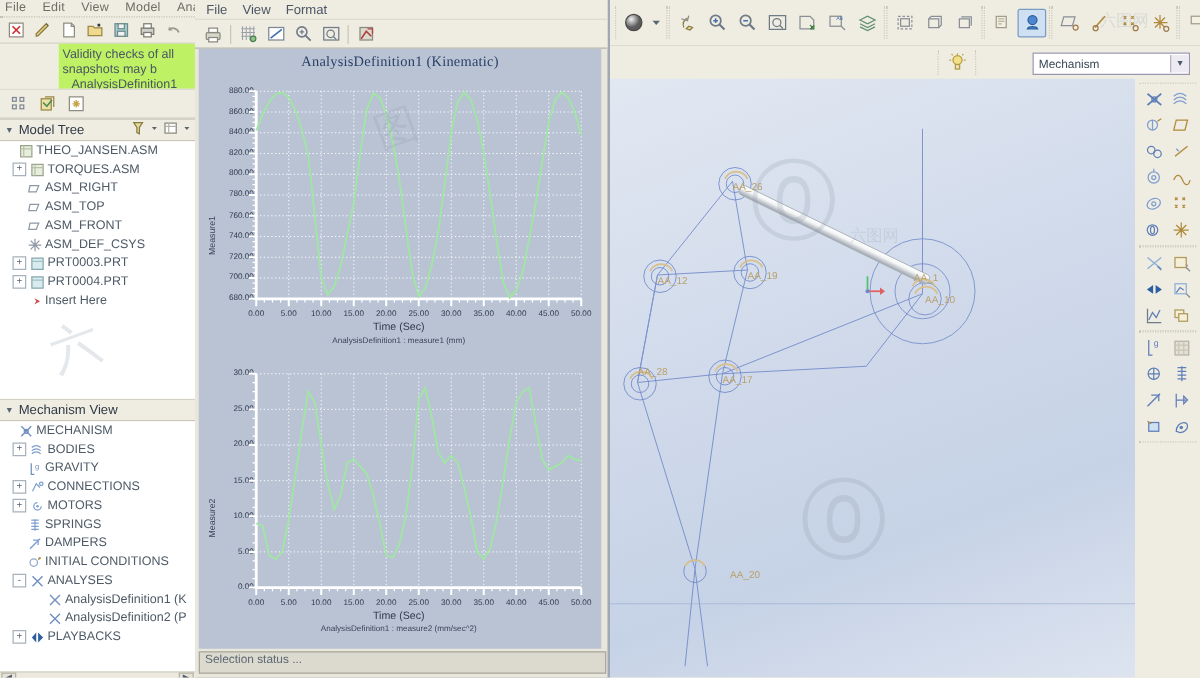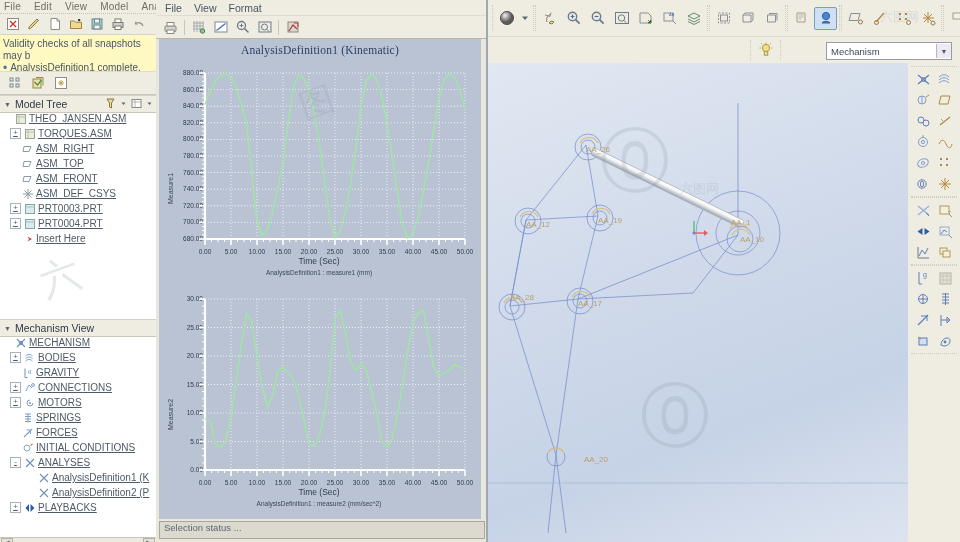--- a/index.html
+++ b/index.html
@@ -35,21 +35,21 @@
   }
   .tbtn {
     width: 17px; height: 17px;
     display: flex; align-items: center; justify-content: center;
     border: 1px solid transparent; border-radius: 2px;
   }
   .tbtn svg { display: block; }
   .msg-area {
     height: 33px; padding: 3px 2px 0 3px;
     font-size: 10px; line-height: 12px; color: #4a5663;
-    background: #fef9c3; overflow: hidden;
+    background: #bef264; overflow: hidden; margin-left: 47px;
   }
   .msg-area .bullet { color: #4a6fa5; font-size: 12px; }
   .mini-tools {
     height: 22px; display: flex; align-items: center; gap: 4px;
     padding-left: 5px;
     border-top: 1px solid #dedbd0;
     border-bottom: 1px solid #c9c7bb;
   }
   .tree-header {
     height: 16px; display: flex; align-items: center;
@@ -61,22 +61,22 @@
   }
   .tree-header .caret { margin-right: 4px; font-size: 7px; color: #5a6672; }
   .tree-header .hdr-title { font-weight: normal; }
   .tree-header .hdr-icons { margin-left: auto; display: flex; gap: 3px; padding-right: 3px; }
   .tree-body {
     background: #ffffff;
     position: relative;
     overflow: hidden;
   }
   .tree-row {
-    display: flex; align-items: flex-start; height: 15px;
-    font-size: 10px; color: #4e5a66; white-space: nowrap; text-decoration: underline;
+    display: flex; align-items: center; height: 15px;
+    font-size: 10px; color: #4e5a66; white-space: nowrap;
   }
   .tree-row .expander {
     width: 9px; height: 9px; margin-right: 2px; flex: 0 0 9px;
     font-size: 8px; line-height: 8px; text-align: center; color: #7d8894;
   }
   .tree-row .tico { width: 13px; flex: 0 0 13px; display: flex; align-items: center; justify-content: center; }
   .tree-row .tlabel { padding-left: 2px; }
   .indent0 { padding-left: 3px; }
   .indent1 { padding-left: 10px; }
   .indent2 { padding-left: 26px; }
@@ -495,21 +495,21 @@
           <span class="tlabel">SPRINGS</span>
         </div>
         <div class="tree-row indent1">
           <span class="expander"></span>
           <span class="tico">
             <svg width="12" height="12" viewBox="0 0 12 12">
               <path d="M2 10L10 2" stroke="#7f9fd0" stroke-width="1.1"></path>
               <path d="M4.5 3h4v4" fill="none" stroke="#7f9fd0"></path>
             </svg>
           </span>
-          <span class="tlabel">FORCES</span>
+          <span class="tlabel">DAMPERS</span>
         </div>
         <div class="tree-row indent1">
           <span class="expander"></span>
           <span class="tico">
             <svg width="12" height="12" viewBox="0 0 12 12">
               <circle cx="5" cy="6" r="3" fill="none" stroke="#8fa8cc"></circle>
               <path d="M8.5 3.5l2-1.5" stroke="#b08a3a"></path>
               <circle cx="9.6" cy="2.6" r=".9" fill="#b08a3a"></circle>
             </svg>
           </span>

